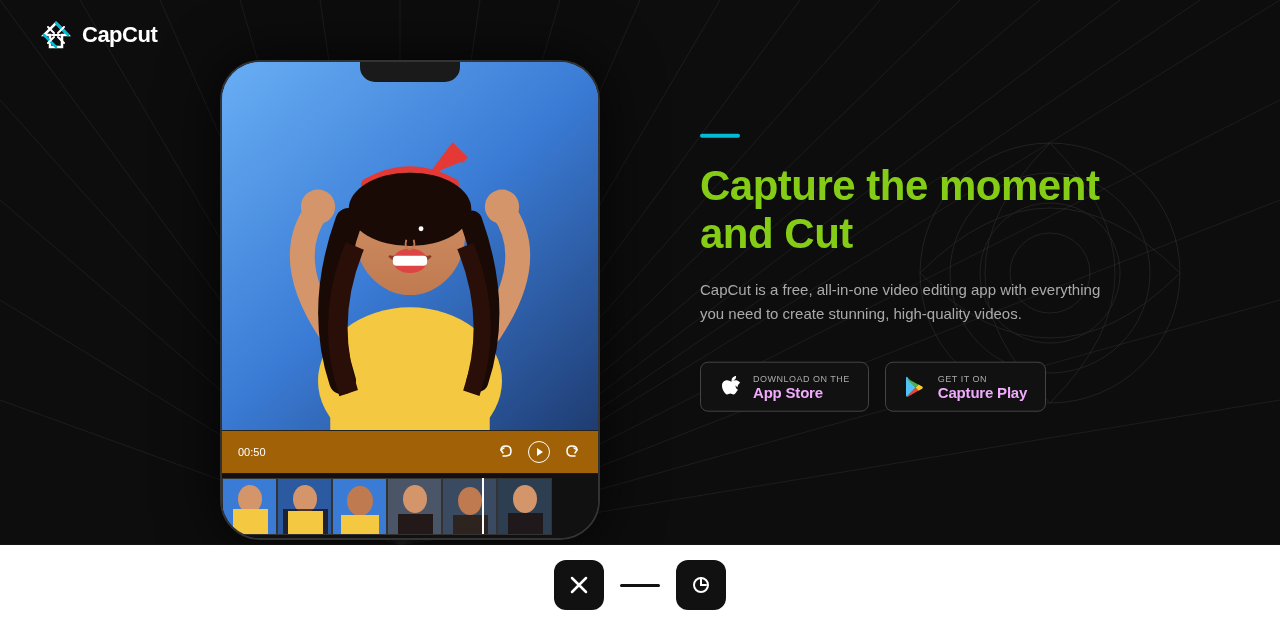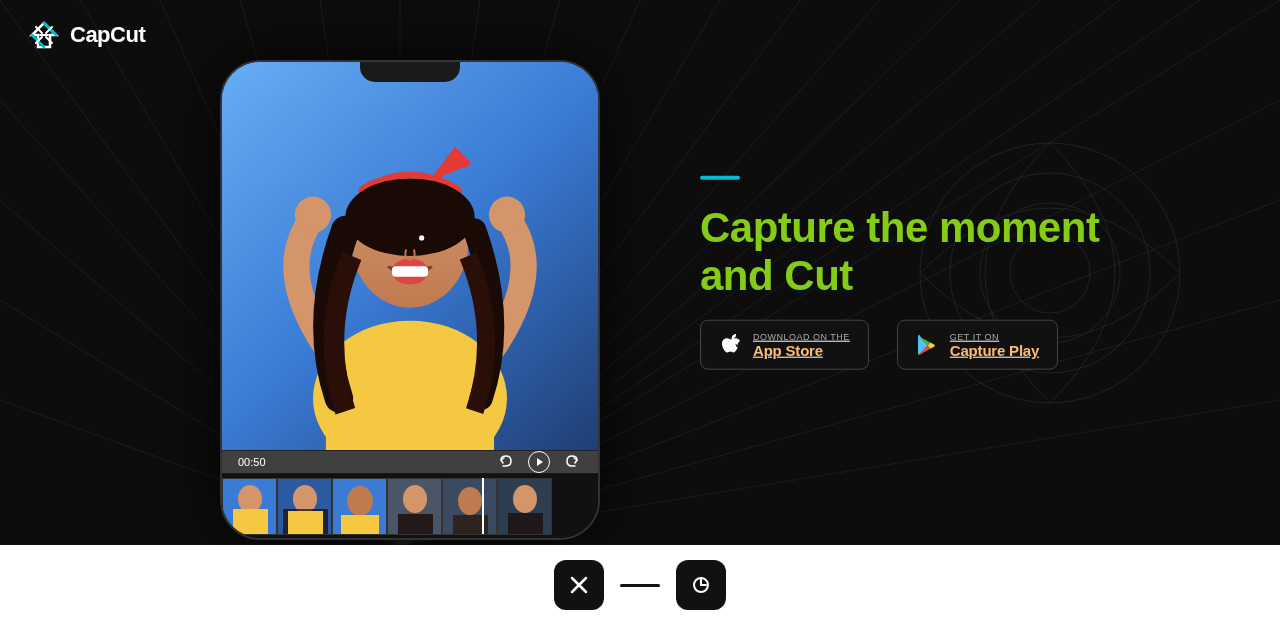--- a/index.html
+++ b/index.html
@@ -29,21 +29,21 @@
       overflow: hidden;
     }
 
     
     .navbar {
       position: absolute;
       top: 0; left: 0; right: 0;
       height: 70px;
       display: flex;
       align-items: center;
-      padding: 0 28px;
+      padding: 0 40px;
       z-index: 10;
     }
 
     .logo-container {
       display: flex;
       align-items: center;
       gap: 10px;
     }
 
     .logo-icon {
@@ -102,22 +102,22 @@
     .video-preview {
       flex: 1;
       background: linear-gradient(135deg, #3a7bd5 0%, #4a90d9 30%, #2c5aa0 60%, #1e3a6e 100%);
       position: relative;
       overflow: hidden;
       min-height: 0;
     }
 
     
     .phone-controls {
-      background: #404040;
-      padding: 0 16px;
+      background: #a16207;
+      padding: 10px 16px;
       display: flex;
       align-items: center;
       gap: 12px;
       border-top: 1px solid #222;
     }
 
     .time-display {
       font-size: 11px;
       color: #fff;
       font-weight: 500;
@@ -222,23 +222,22 @@
     .hero-desc {
       font-size: 15px;
       color: #aaa;
       line-height: 1.6;
       margin-bottom: 36px;
       max-width: 420px;
     }
 
     .download-buttons {
       display: flex;
-      gap: 28px;
-      align-items: center;
-      text-decoration: underline;
+      gap: 16px;
+      align-items: center;
     }
 
     .store-button {
       height: 50px;
       background: #111;
       border: 1.5px solid #444;
       border-radius: 8px;
       display: flex;
       align-items: center;
       gap: 10px;
@@ -267,21 +266,21 @@
     .store-sub-label {
       font-size: 9px;
       color: #aaa;
       text-transform: uppercase;
       letter-spacing: 0.5px;
     }
 
     .store-main-label {
       font-size: 15px;
       font-weight: 600;
-      color: #fdba74;
+      color: #f0abfc;
       letter-spacing: -0.2px;
     }
 
     
     .bottom-section {
       width: 100%;
       height: 80px;
       background: #fff;
       display: flex;
       align-items: center;
@@ -541,20 +540,21 @@
               </div>
             </div>
           </div>
         </div>
       </div>
     </div>
 
     <div class="right-content">
       <div class="accent-bar"></div>
       <h1 class="hero-title">Capture the moment and Cut</h1>
+      <p class="hero-desc">CapCut is a free, all-in-one video editing app with everything you need to create stunning, high-quality videos.</p>
 
       <div class="download-buttons">
 
         <a class="store-button" href="#">
           <div class="store-icon">
             <svg width="20" height="24" viewBox="0 0 20 24" fill="white">
               <path d="M16.5 12.8c0-3.2 2.6-4.7 2.7-4.8-1.5-2.1-3.7-2.4-4.5-2.4-1.9-.2-3.8 1.1-4.7 1.1-.9 0-2.4-1.1-4-1.1C3.3 5.7 1 7.4 1 11.1c0 2.2.9 4.5 2 6 .9 1.3 1.8 2.7 3.1 2.6 1.2 0 1.7-.8 3.2-.8 1.5 0 2 .8 3.2.8 1.3 0 2.2-1.3 3-2.6.4-.6 1.5-2.1 1.5-2.1s-2.5-1-2.5-4.2zm-2.6-7.9c.8-1 1.3-2.3 1.1-3.7-1.1 0-2.5.7-3.3 1.7-.7.8-1.3 2.1-1.1 3.4 1.2.1 2.5-.6 3.3-1.4z"></path>
             </svg>
           </div>
           <div class="store-text-group">

